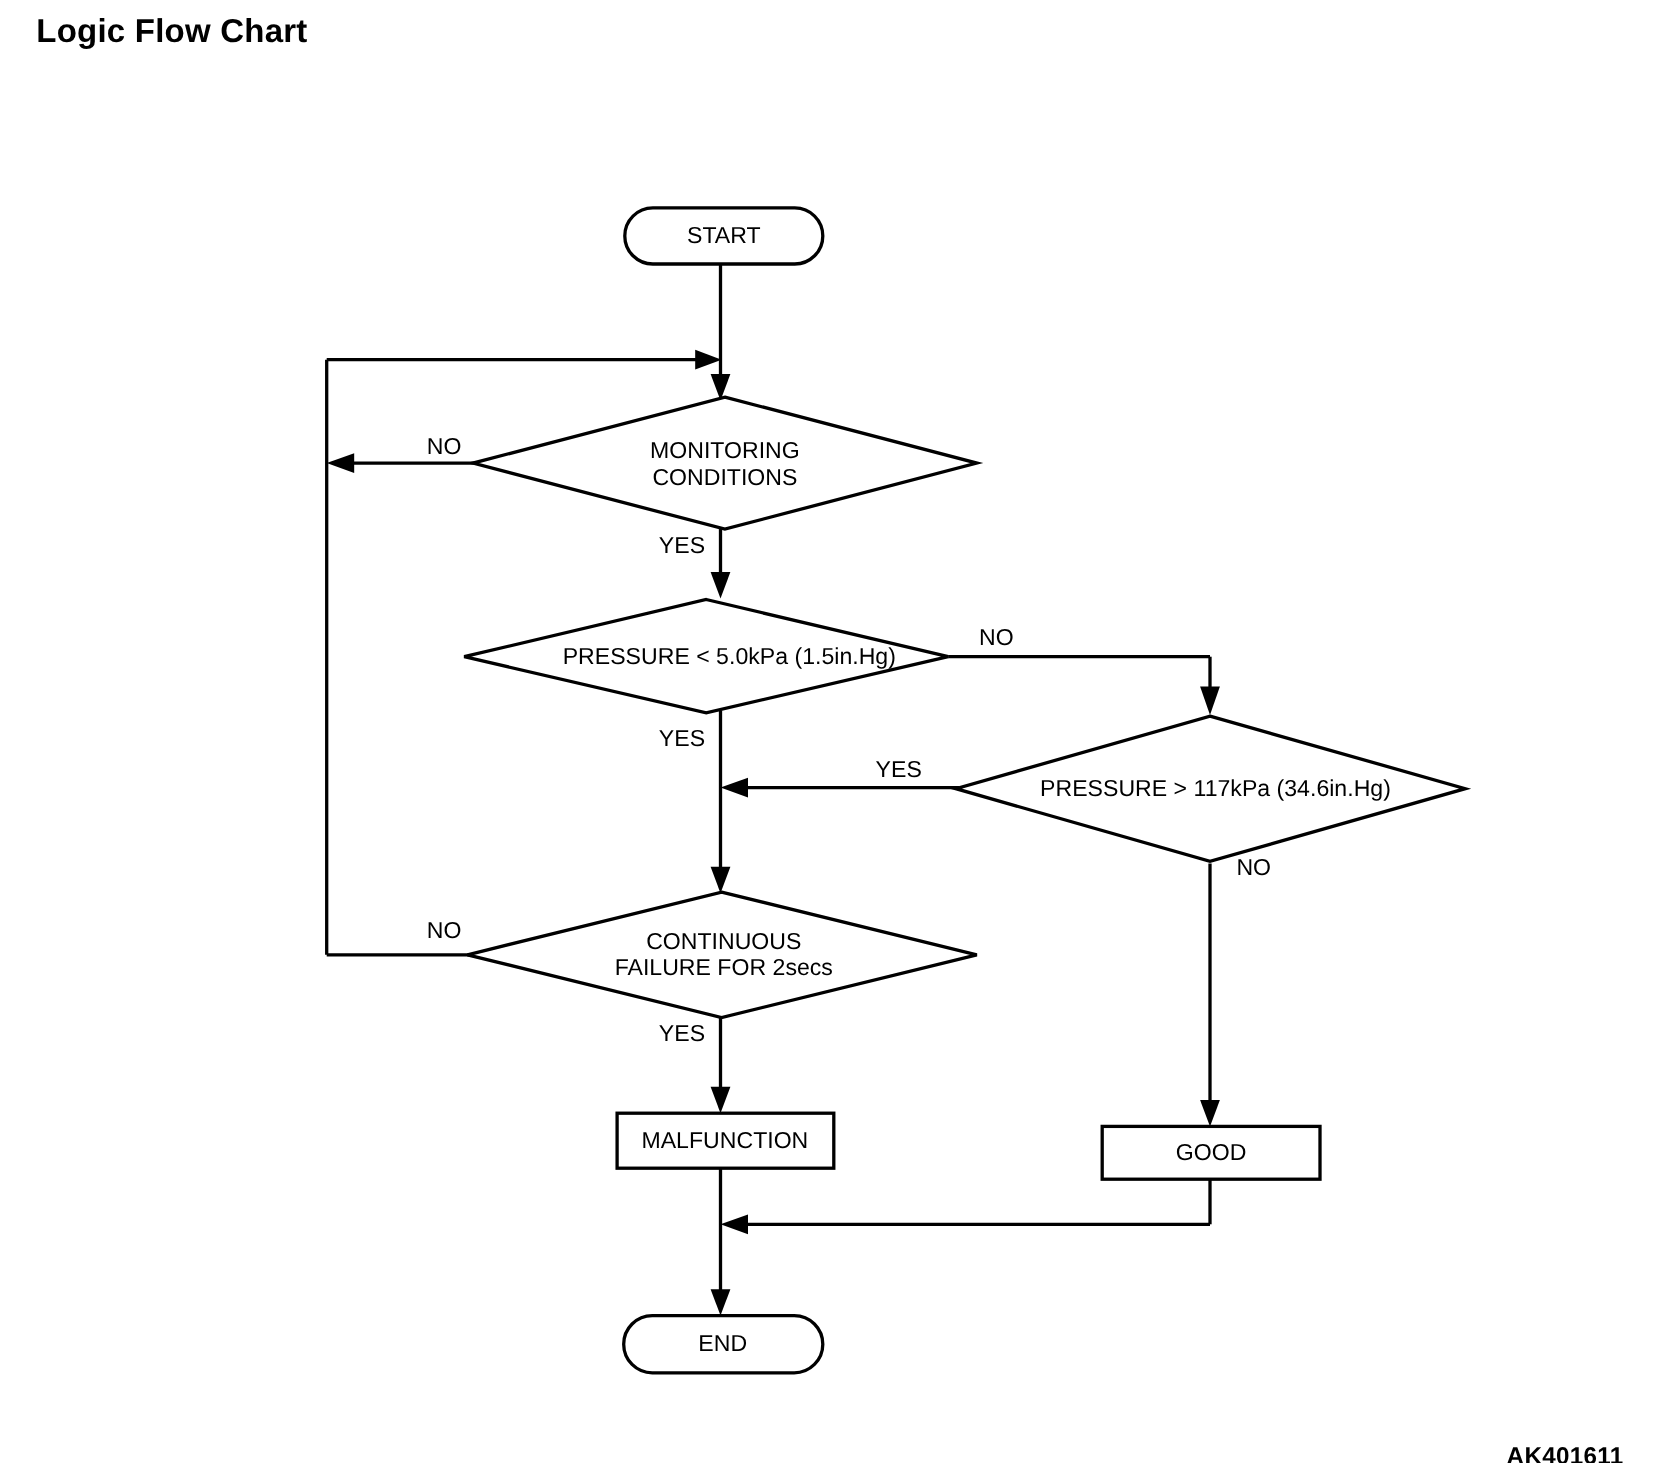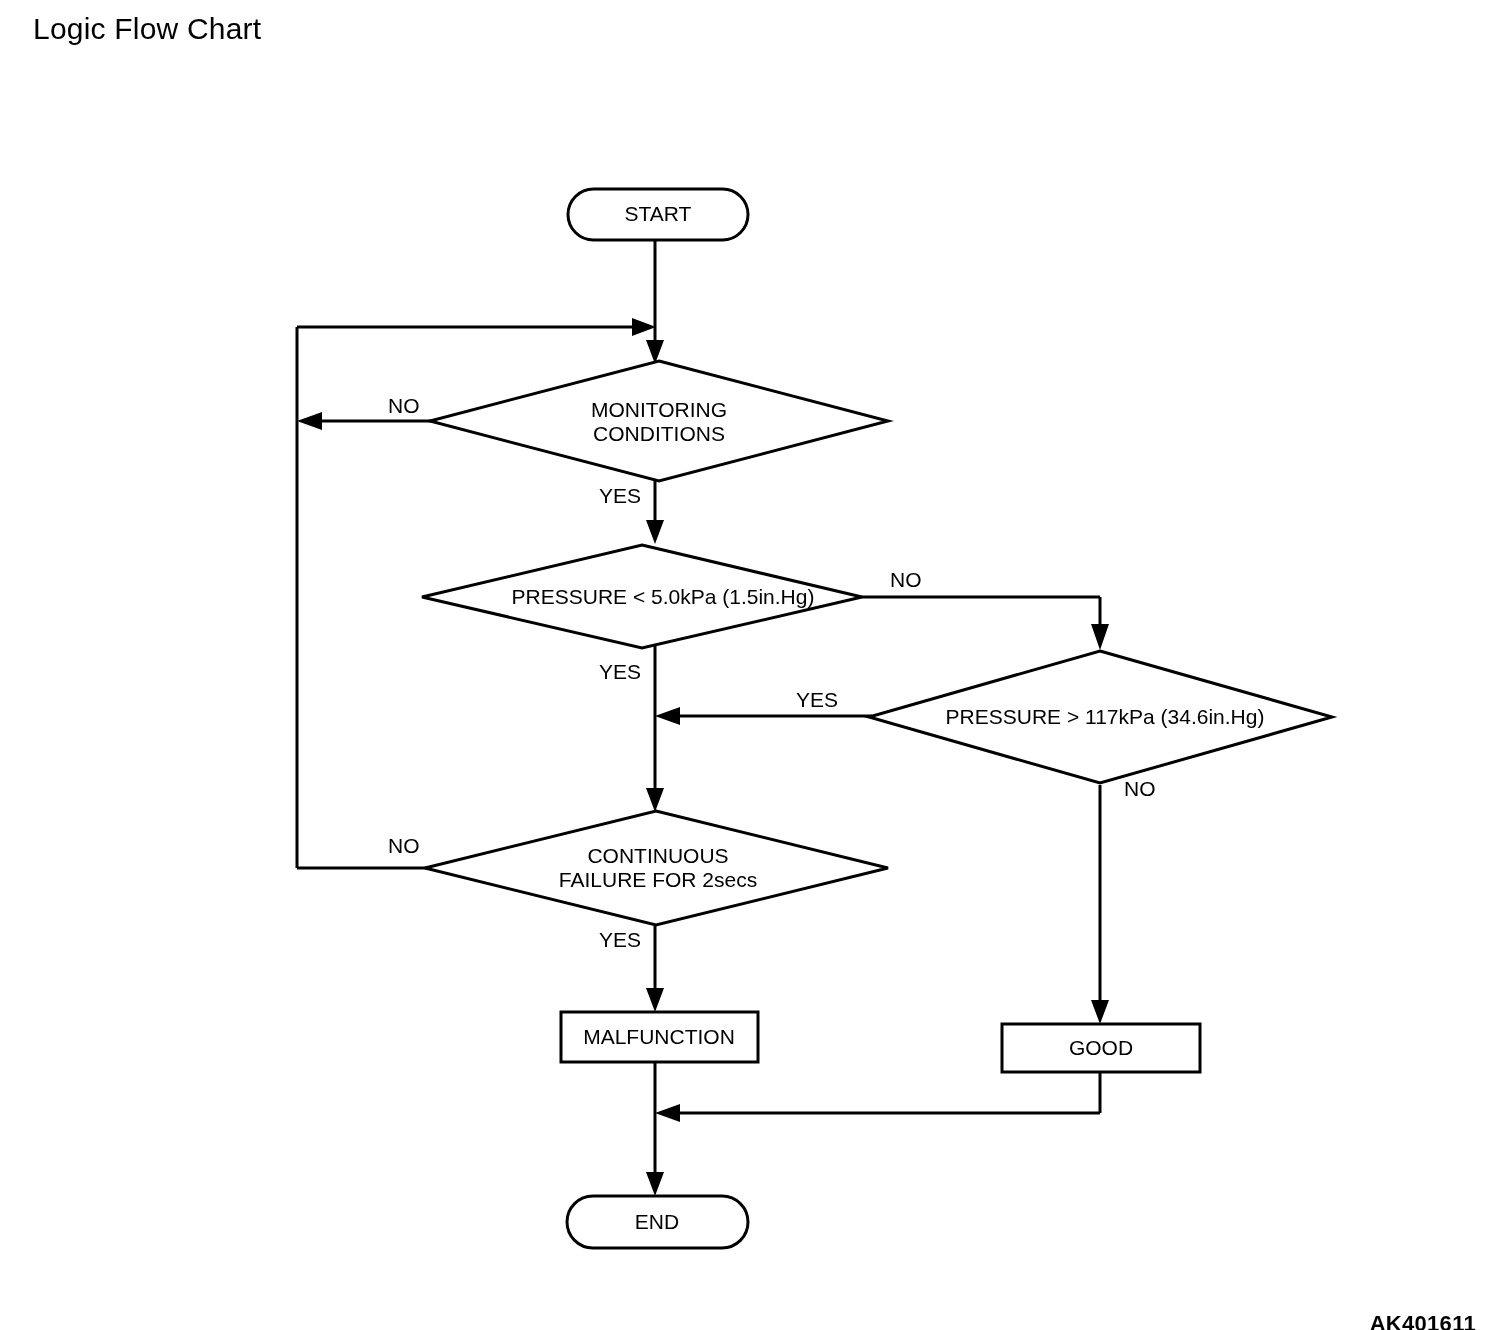--- a/index.html
+++ b/index.html
@@ -19,21 +19,21 @@
   #page {
     position: relative;
     width: 1504px;
     height: 1330px;
   }
   #page-title {
     position: absolute;
     left: 33px;
     top: 12px;
     font-size: 30px;
-    font-weight: normal;
+    font-weight: bold;
     letter-spacing: 0.2px;
     color: #000000;
     white-space: nowrap;
   }
   #ref-code {
     position: absolute;
     right: 28px;
     top: 1311px;
     font-size: 22px;
     font-weight: bold;

